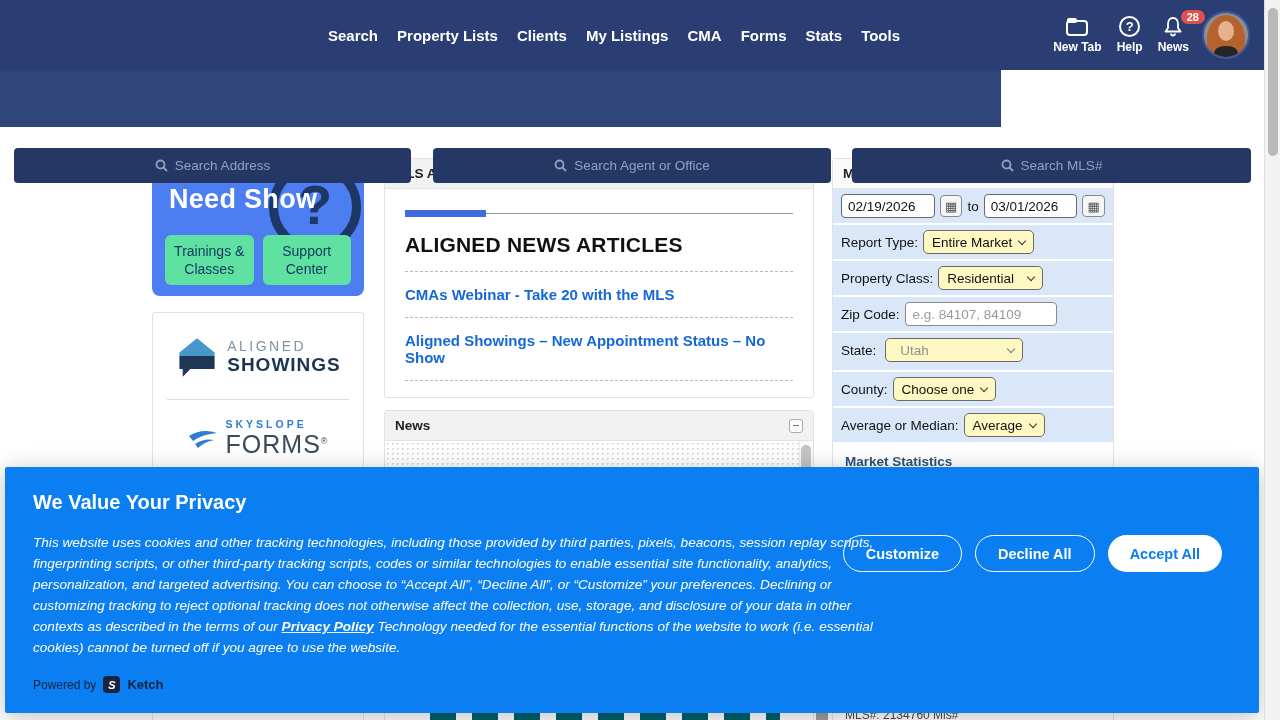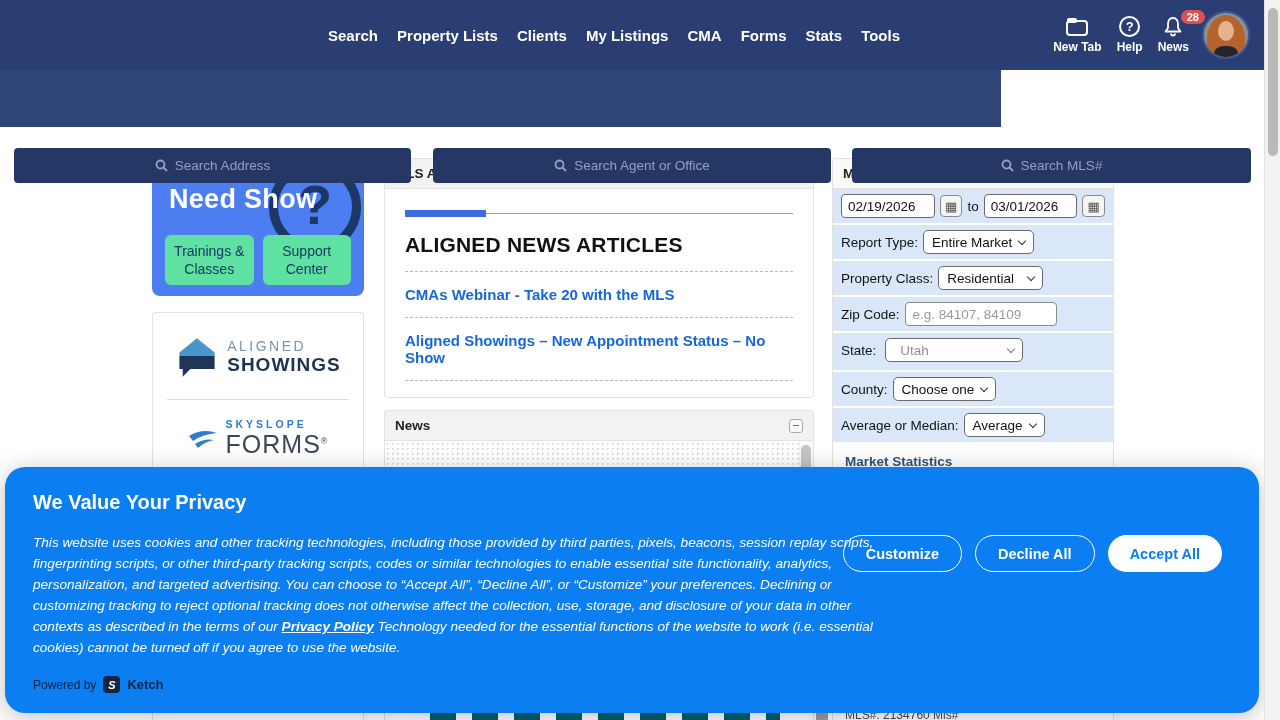--- a/index.html
+++ b/index.html
@@ -77,37 +77,37 @@
     background-image:radial-gradient(#d9d9d9 1px, transparent 1px); background-size:5px 5px; }
   .news-track { position:absolute; right:0; top:0; bottom:0; width:14px; background:#fafafa; border-left:1px solid #ececec; }
   .news-thumb { position:absolute; right:2px; top:4px; width:10px; height:28px; background:#c4c4c4; border-radius:5px; }
 
   
   .market { left:832px; top:158px; width:282px; height:564px; }
   .m-form { background:#d9e7f9; }
   .m-row { display:flex; align-items:center; gap:5px; padding:5px 8px; border-bottom:2px solid #fff; font-size:13.5px; color:#111; flex-wrap:nowrap; }
   .datebox { width:104px; height:24px; background:#fff; border:1.5px solid #6b6b6b; border-radius:4px; display:flex; align-items:center; padding-left:6px; font-size:13.5px; color:#111; }
   .calbtn { width:25px; height:22px; background:#f5f5f5; border:1px solid #8a8a8a; border-radius:4px; display:flex; align-items:center; justify-content:center; font-size:13px; color:#555; cursor:pointer; }
-  .sel { height:24px; background:#ffffff; border:1.5px solid #6b6b6b; border-radius:5px; display:inline-flex; align-items:center; padding:0 8px; font-size:13.5px; color:#111; cursor:pointer; white-space:nowrap; }
+  .sel { height:24px; background:#fef9c3; border:1.5px solid #6b6b6b; border-radius:5px; display:inline-flex; align-items:center; padding:0 8px; font-size:13.5px; color:#111; cursor:pointer; white-space:nowrap; }
   .chev { display:inline-block; width:6px; height:6px; border-right:1.8px solid #333; border-bottom:1.8px solid #333; transform:rotate(45deg); margin-left:7px; margin-top:-3px; }
   .sel.gray { color:#8f8f8f; width:138px; justify-content:space-between; }
   .sel.gray .chev { border-color:#777; }
   .zipbox { width:152px; height:24px; background:#fff; border:1.5px solid #8a8a8a; border-radius:4px; display:flex; align-items:center; padding-left:7px; font-size:13.5px; color:#9a9a9a; }
   .m-stats { padding:10px 12px; }
   .m-stats .h { font-size:13.5px; font-weight:bold; color:#2d5379; }
   .m-stats .row { display:flex; justify-content:space-between; margin-top:12px; padding:0 4px 0 6px; font-size:13.5px; color:#222; }
 
   
   .clipped-headline { position:absolute; left:430px; top:712px; width:350px; height:8px; z-index:1;
     background:repeating-linear-gradient(90deg,#00606b 0 26px, transparent 26px 42px); }
   .sb-frag { position:absolute; left:816px; top:712px; width:12px; height:8px; background:#9e9e9e; z-index:1; }
   .mls-foot { position:absolute; left:845px; top:708px; font-size:12px; color:#4a4a4a; z-index:1; white-space:nowrap; }
 
   
-  .banner { position:absolute; left:5px; top:467px; width:1254px; height:246px; background:#0b7ff2; border-radius:20px; z-index:20; box-shadow:0 4px 24px rgba(0,0,0,.25); }
+  .banner { position:absolute; left:5px; top:467px; width:1254px; height:246px; background:#0b7ff2; border-radius:2px; z-index:20; box-shadow:0 4px 24px rgba(0,0,0,.25); }
   .b-title { position:absolute; left:28px; top:24px; color:#fff; font-size:20px; font-weight:bold; }
   .b-text { position:absolute; left:28px; top:66px; width:856px; color:#fff; font-size:13.6px; font-style:italic; line-height:20.9px; }
   .b-text a { color:#fff; font-weight:bold; text-decoration:underline; }
   .b-btns { position:absolute; right:37px; top:68px; display:flex; gap:13px; }
   .pill { height:37px; border-radius:20px; padding:0 22px; font-size:14.5px; font-weight:bold; font-family:inherit; cursor:pointer; white-space:nowrap; }
   .pill.outline { background:transparent; border:1.5px solid #fff; color:#fff; }
   .pill.solid { background:#fff; border:none; color:#0b7ff2; }
   .powered { position:absolute; left:28px; bottom:20px; display:flex; align-items:center; gap:7px; font-size:12px; color:#0c2340; }
   .ketch-icon { width:17px; height:17px; background:#16243f; border-radius:4px; color:#fff; font-size:11px; font-weight:bold; font-style:italic; display:flex; align-items:center; justify-content:center; }
   .ketch-name { font-weight:bold; font-size:13px; color:#0c2340; }

